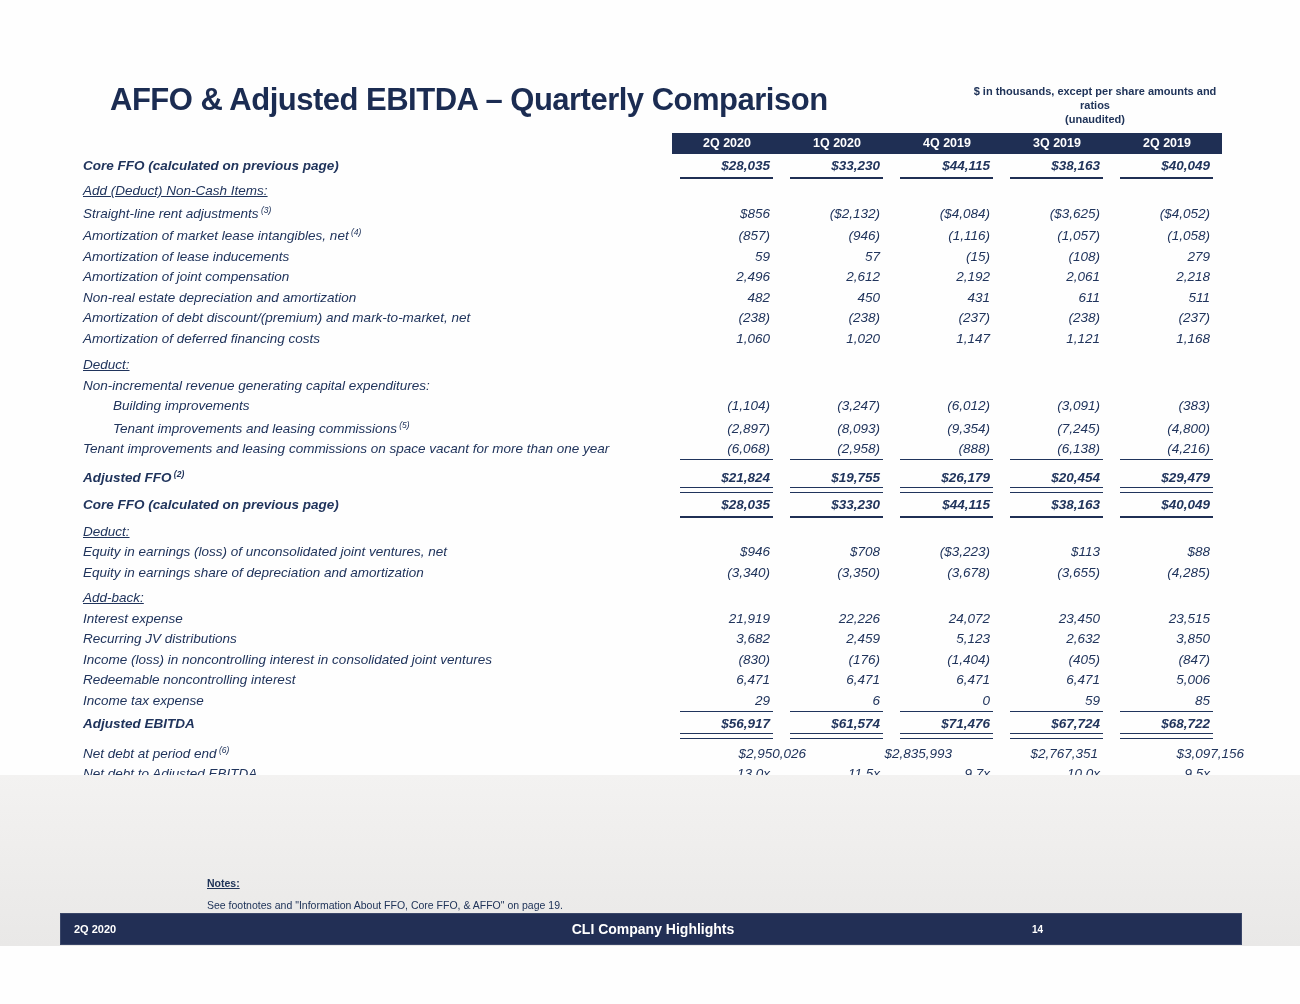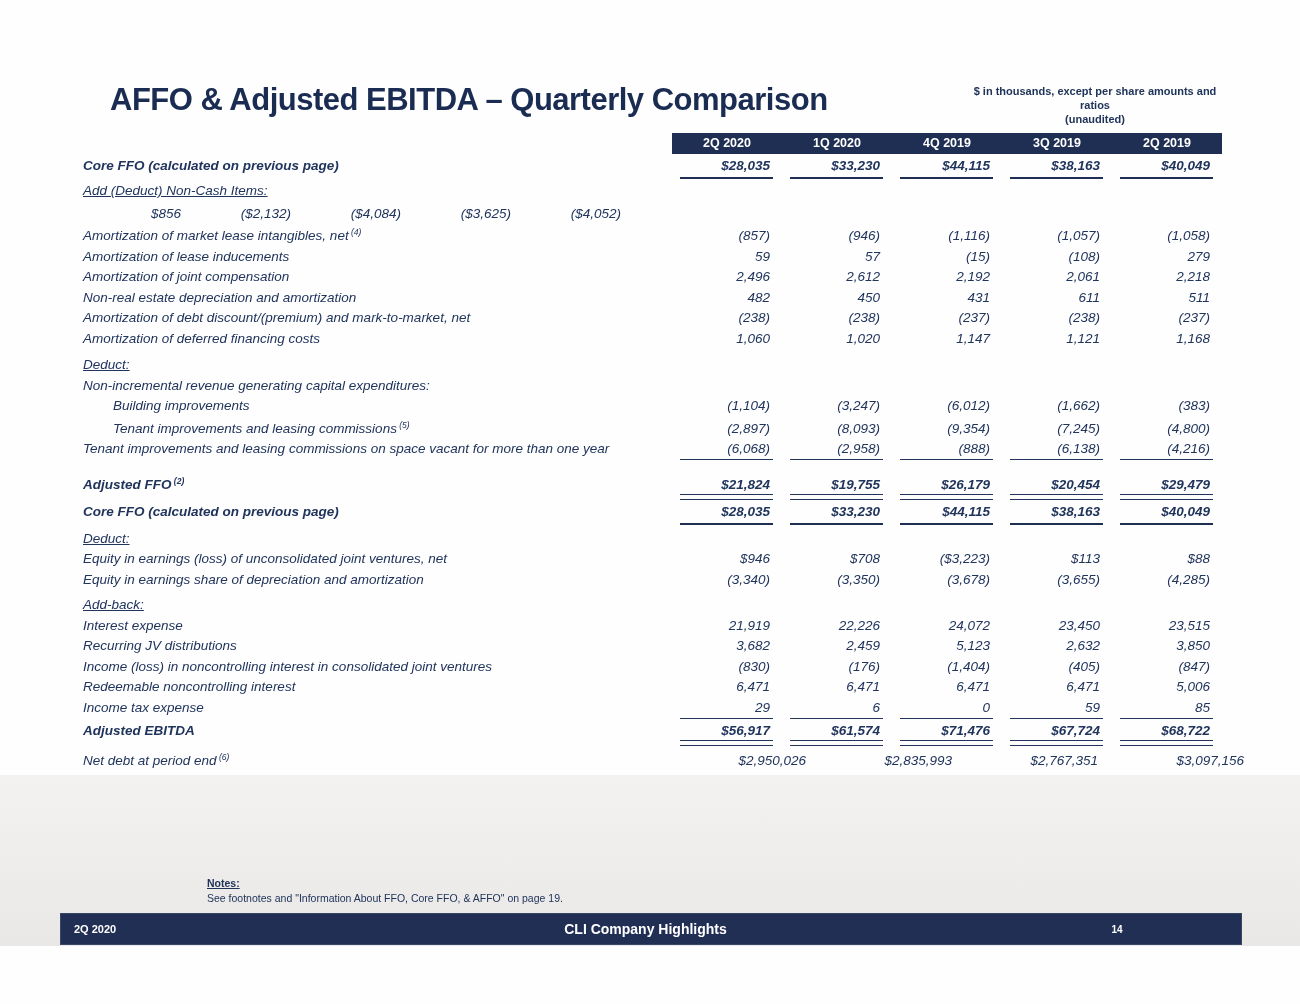--- a/index.html
+++ b/index.html
@@ -58,29 +58,29 @@
   .row.rule-single{margin-bottom:3px;}
   .row.rule-thick{margin-bottom:5px;}
   .row.rule-double{margin-bottom:7px;}
 
   
   .gray-band{
     position:absolute;left:0;top:775px;width:1300px;height:171px;
     background:linear-gradient(#f3f2f1,#e9e8e7);
   }
   .notes{position:absolute;left:207px;top:877px;font-size:10.5px;color:#203459;}
-  .notes .notes-head{font-weight:bold;text-decoration:underline;display:block;margin-bottom:3px;}
+  .notes .notes-head{font-weight:bold;text-decoration:underline;display:block;margin-bottom:10px;}
   .footer-bar{
     position:absolute;left:60px;top:913px;width:1182px;height:32px;
     background:#222f55;color:#ffffff;display:flex;align-items:center;
     box-shadow:0 0 0 1px #3a4668 inset;
   }
   .footer-left{flex:0 0 200px;padding-left:14px;font-size:11px;font-weight:bold;}
   .footer-center{flex:1;text-align:center;font-size:14px;font-weight:bold;}
-  .footer-right{flex:0 0 200px;text-align:center;padding-right:25px;font-size:10px;font-weight:bold;}
+  .footer-right{flex:0 0 200px;text-align:left;padding-right:10px;font-size:10px;font-weight:bold;}
 </style>
 </head>
 <body>
 
 <div class="slide">
 
   <div class="title">AFFO &amp; Adjusted EBITDA – Quarterly Comparison</div>
 
   <div class="units-note">
     <div>$ in thousands, except per share amounts and</div>
@@ -108,20 +108,21 @@
         <div class="cell">$44,115</div>
         <div class="cell">$38,163</div>
         <div class="cell">$40,049</div>
       </div>
 
   <div class="row label-underline" style="margin-top: 5px;">
     <div class="label"><span class="label-text">Add (Deduct) Non-Cash Items:</span></div>
   </div>
 
   <div class="row" style="margin-top: 2px;">
+    <div class="label"><span class="label-text">Straight-line rent adjustments</span><sup class="sup">&nbsp;(3)</sup></div>
   <div class="cell">$856</div>
         <div class="cell">($2,132)</div>
         <div class="cell">($4,084)</div>
         <div class="cell">($3,625)</div>
         <div class="cell">($4,052)</div>
       </div>
 
   <div class="row" style="margin-top: 2px;">
     <div class="label"><span class="label-text">Amortization of market lease intangibles, net</span><sup class="sup">&nbsp;(4)</sup></div>
   <div class="cell">(857)</div>
@@ -182,21 +183,21 @@
 
   <div class="row">
     <div class="label"><span class="label-text">Non-incremental revenue generating capital expenditures:</span></div>
   </div>
 
   <div class="row indent">
     <div class="label"><span class="label-text">Building improvements</span></div>
   <div class="cell">(1,104)</div>
         <div class="cell">(3,247)</div>
         <div class="cell">(6,012)</div>
-        <div class="cell">(1,662)</div>
+        <div class="cell">(3,091)</div>
         <div class="cell">(383)</div>
       </div>
 
   <div class="row indent" style="margin-top: 2px;">
     <div class="label"><span class="label-text">Tenant improvements and leasing commissions</span><sup class="sup">&nbsp;(5)</sup></div>
   <div class="cell">(2,897)</div>
         <div class="cell">(8,093)</div>
         <div class="cell">(9,354)</div>
         <div class="cell">(7,245)</div>
         <div class="cell">(4,800)</div>
@@ -204,21 +205,21 @@
 
   <div class="row rule-single">
     <div class="label"><span class="label-text">Tenant improvements and leasing commissions on space vacant for more than one year</span></div>
   <div class="cell">(6,068)</div>
         <div class="cell">(2,958)</div>
         <div class="cell">(888)</div>
         <div class="cell">(6,138)</div>
         <div class="cell">(4,216)</div>
       </div>
 
-  <div class="row bold rule-double" style="margin-top: 15px;">
+  <div class="row bold rule-double" style="margin-top: 8px;">
     <div class="label"><span class="label-text">Adjusted FFO</span><sup class="sup">&nbsp;(2)</sup></div>
   <div class="cell">$21,824</div>
         <div class="cell">$19,755</div>
         <div class="cell">$26,179</div>
         <div class="cell">$20,454</div>
         <div class="cell">$29,479</div>
       </div>
 
   <div class="row bold rule-thick" style="margin-top: 6px;">
     <div class="label"><span class="label-text">Core FFO (calculated on previous page)</span></div>

